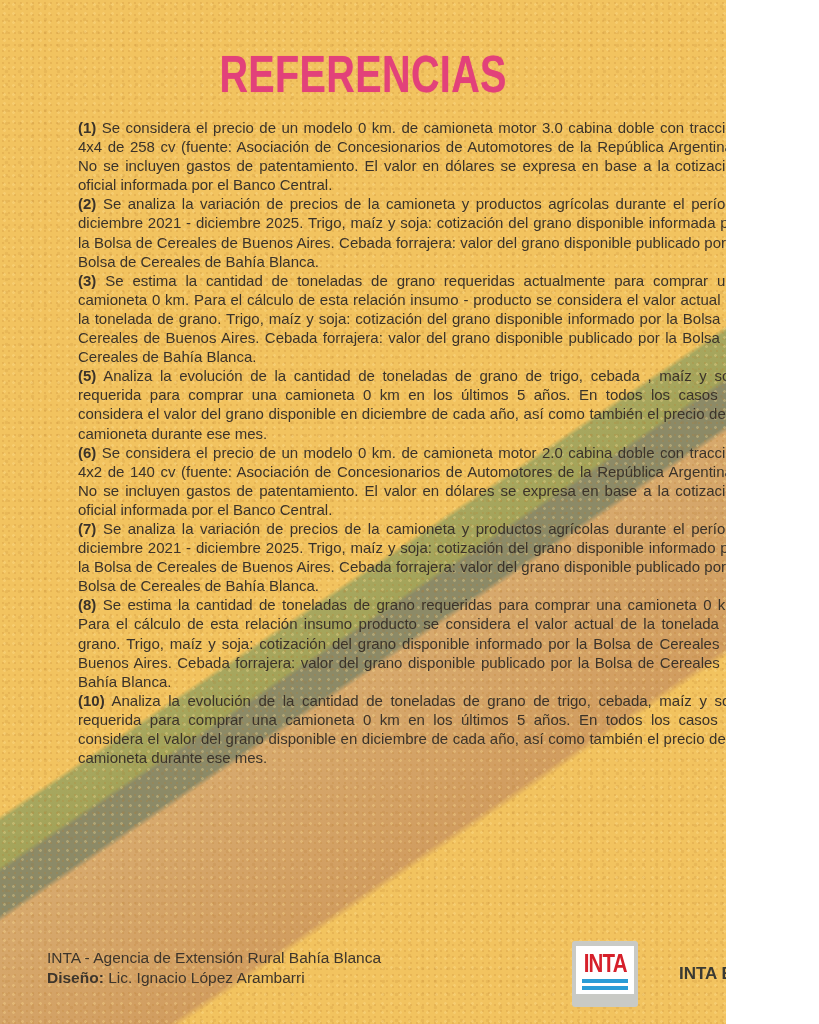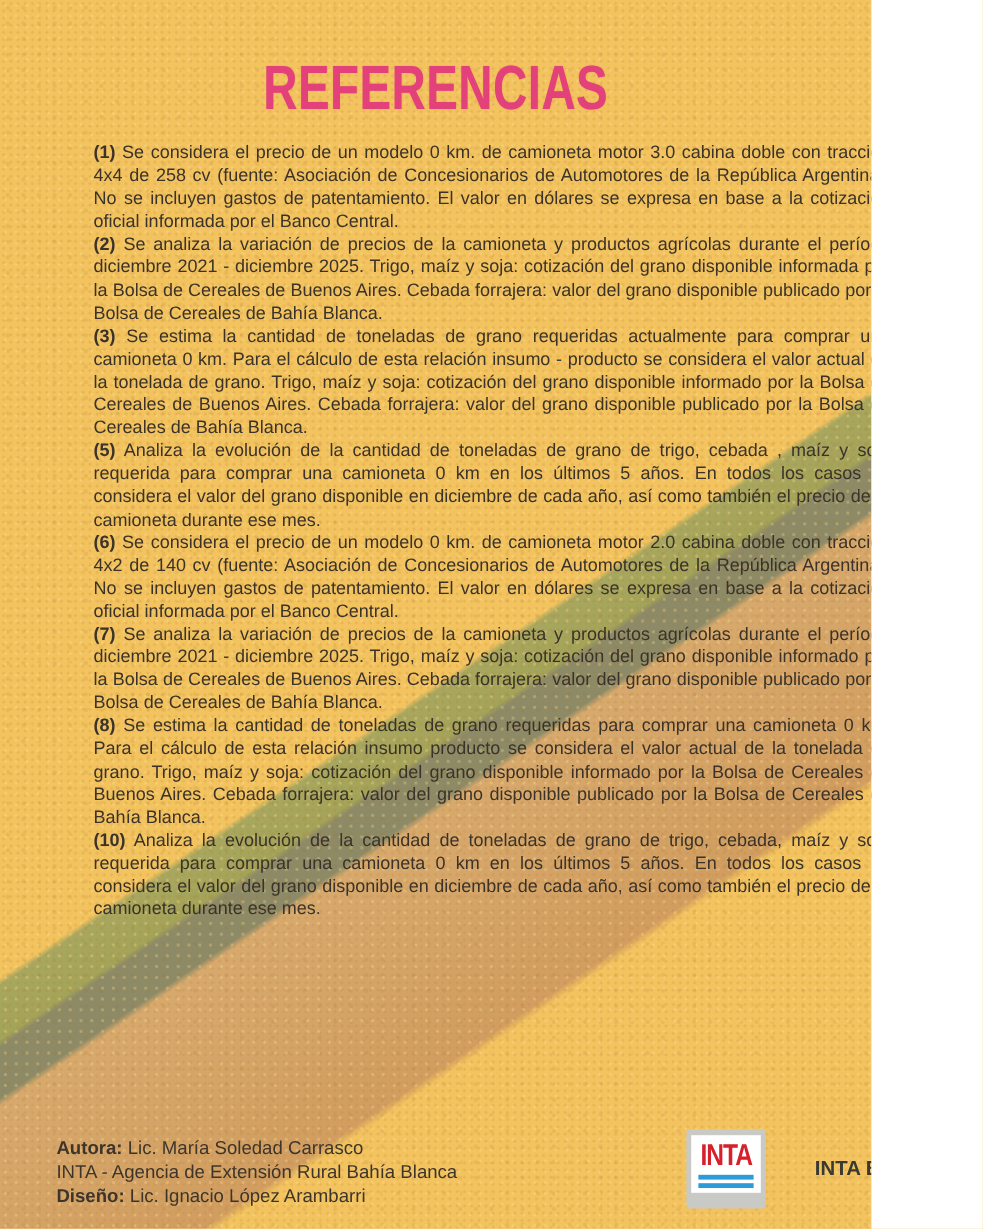--- a/index.html
+++ b/index.html
@@ -145,21 +145,20 @@
     <p><b>(2)</b> <span>Se analiza la variación de precios de la camioneta y productos agrícolas durante el período diciembre 2021 - diciembre 2025. Trigo, maíz y soja: cotización del grano disponible informada por la Bolsa de Cereales de Buenos Aires. Cebada forrajera: valor del grano disponible publicado por la Bolsa de Cereales de Bahía Blanca.</span></p>
     <p><b>(3)</b> <span>Se estima la cantidad de toneladas de grano requeridas actualmente para comprar una camioneta 0 km. Para el cálculo de esta relación insumo - producto se considera el valor actual de la tonelada de grano. Trigo, maíz y soja: cotización del grano disponible informado por la Bolsa de Cereales de Buenos Aires. Cebada forrajera: valor del grano disponible publicado por la Bolsa de Cereales de Bahía Blanca.</span></p>
     <p><b>(5)</b> <span>Analiza la evolución de la cantidad de toneladas de grano de trigo, cebada , maíz y soja requerida para comprar una camioneta 0 km en los últimos 5 años. En todos los casos se considera el valor del grano disponible en diciembre de cada año, así como también el precio de la camioneta durante ese mes.</span></p>
     <p><b>(6)</b> <span>Se considera el precio de un modelo 0 km. de camioneta motor 2.0 cabina doble con tracción 4x2 de 140 cv (fuente: Asociación de Concesionarios de Automotores de la República Argentina). No se incluyen gastos de patentamiento. El valor en dólares se expresa en base a la cotización oficial informada por el Banco Central.</span></p>
     <p><b>(7)</b> <span>Se analiza la variación de precios de la camioneta y productos agrícolas durante el período diciembre 2021 - diciembre 2025. Trigo, maíz y soja: cotización del grano disponible informado por la Bolsa de Cereales de Buenos Aires. Cebada forrajera: valor del grano disponible publicado por la Bolsa de Cereales de Bahía Blanca.</span></p>
     <p><b>(8)</b> <span>Se estima la cantidad de toneladas de grano requeridas para comprar una camioneta 0 km. Para el cálculo de esta relación insumo producto se considera el valor actual de la tonelada de grano. Trigo, maíz y soja: cotización del grano disponible informado por la Bolsa de Cereales de Buenos Aires. Cebada forrajera: valor del grano disponible publicado por la Bolsa de Cereales de Bahía Blanca.</span></p>
     <p><b>(10)</b> <span>Analiza la evolución de la cantidad de toneladas de grano de trigo, cebada, maíz y soja requerida para comprar una camioneta 0 km en los últimos 5 años. En todos los casos se considera el valor del grano disponible en diciembre de cada año, así como también el precio de la camioneta durante ese mes.</span></p>
   </div>
 
   <div class="credits">
-    <div><span class="credit-label">Autora:</span> <span>Lic. María Soledad Carrasco</span></div>
     <div> <span>INTA - Agencia de Extensión Rural Bahía Blanca</span></div>
     <div><span class="credit-label">Diseño:</span> <span>Lic. Ignacio López Arambarri</span></div>
   </div>
 
   <div class="logo">
     <div class="logo-box">
       <div class="logo-inner">
         <span class="logo-acronym">INTA</span>
         <div class="logo-bar"></div>
         <div class="logo-bar"></div>

